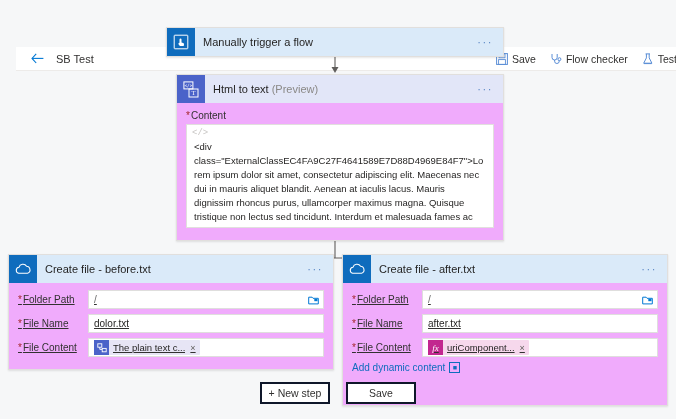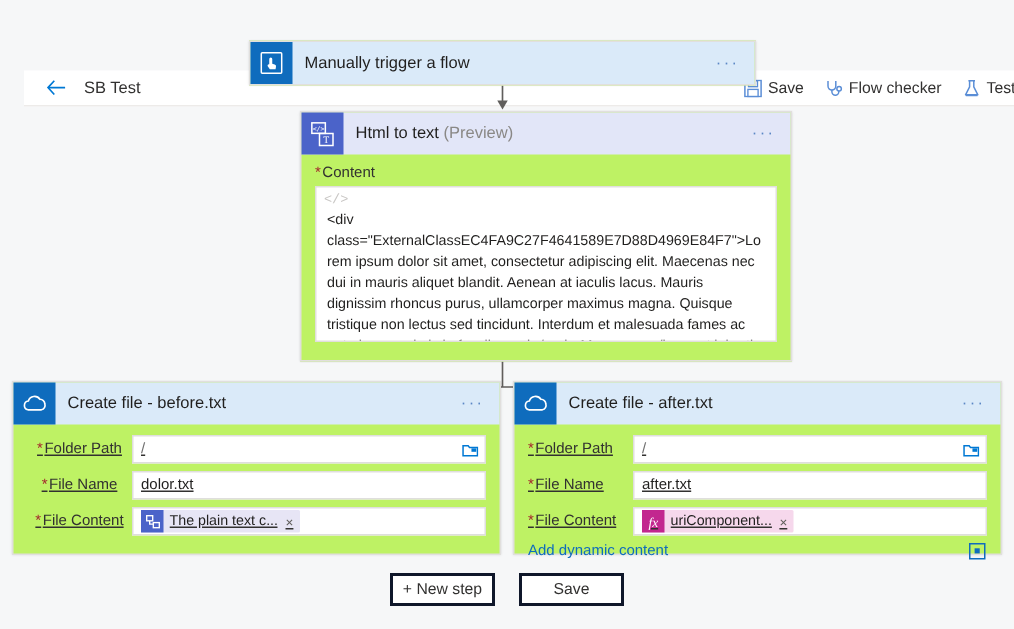--- a/index.html
+++ b/index.html
@@ -65,21 +65,21 @@
   
   .canvas {
     position: absolute;
     left: 0; top: 24px;
     width: 676px; height: 395px;
   }
 
   
   .card {
     position: absolute;
-    background: #bef264;
+    background: #f0abfc;
     border: 1px solid #e1dfdd;
     box-shadow: 0 0.6px 1.8px rgba(0,0,0,0.10), 0 0.3px 0.9px rgba(0,0,0,0.07);
     box-sizing: border-box;
   }
   .card-head {
     display: flex;
     align-items: center;
     height: 28px;
     box-sizing: border-box;
   }
@@ -115,21 +115,21 @@
 
   
   #trigger-card {
     left: 166px; top: 3px;
     width: 338px; height: 30px;
   }
 
   
   #html-card {
     left: 176px; top: 50px;
-    width: 328px; height: 167px; margin-left: 24px;
+    width: 328px; height: 167px;
   }
   .card-body { padding: 7px 9px 9px 9px; }
   .field-label-top {
     font-size: 10px;
     color: #323130;
     margin-bottom: 3px;
   }
   .req { color: #a4262c; margin-right: 1px; }
   .html-textarea {
     border: 1px solid #e1dfdd;
@@ -147,22 +147,22 @@
   }
   .html-content {
     font-size: 9.5px;
     line-height: 14px;
     color: #201f1e;
     word-break: break-word;
     padding: 0 2px;
   }
 
   
-  #before-card { left: 8px;   top: 230px; width: 326px; height: 116px; text-align: center; }
-  #after-card  { left: 342px; top: 230px; width: 326px; height: 116px; }
+  #before-card { left: 8px;   top: 230px; width: 326px; height: 116px; }
+  #after-card  { left: 342px; top: 230px; width: 326px; height: 152px; }
 
   .row {
     display: flex;
     align-items: center;
     height: 19px;
     margin-bottom: 5px;
     text-decoration: underline;
   }
   .row-label {
     width: 70px;
@@ -215,21 +215,21 @@
   .chip-ico.expr { background: #c2278f; color: #fff; font-style: italic; font-size: 9px; font-family: "Liberation Serif", serif; }
   .chip-text { white-space: nowrap; overflow: hidden; text-overflow: ellipsis; }
   .chip-x {
     margin-left: 5px;
     color: #605e5c;
     font-size: 9px;
     cursor: pointer;
   }
   .add-dyn {
     display: flex;
-    justify-content: space-between;
+    justify-content: flex-start;
     align-items: center;
     gap: 4px;
     font-size: 10px;
     color: #0f6cbd;
     cursor: pointer;
     margin-top: 1px;
     margin-right: 1px;
   }
   .add-dyn-box {
     width: 9px; height: 9px;

